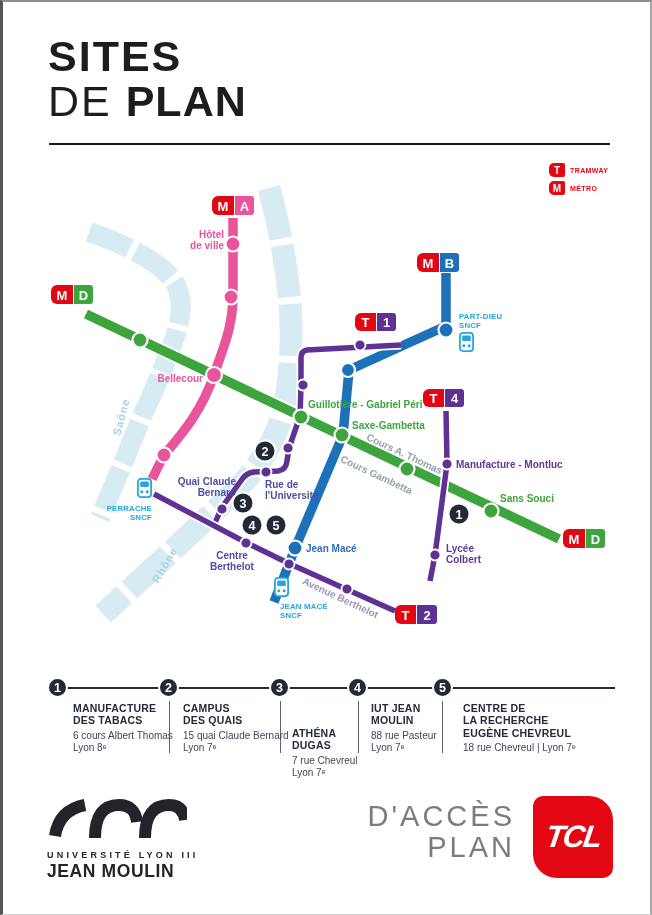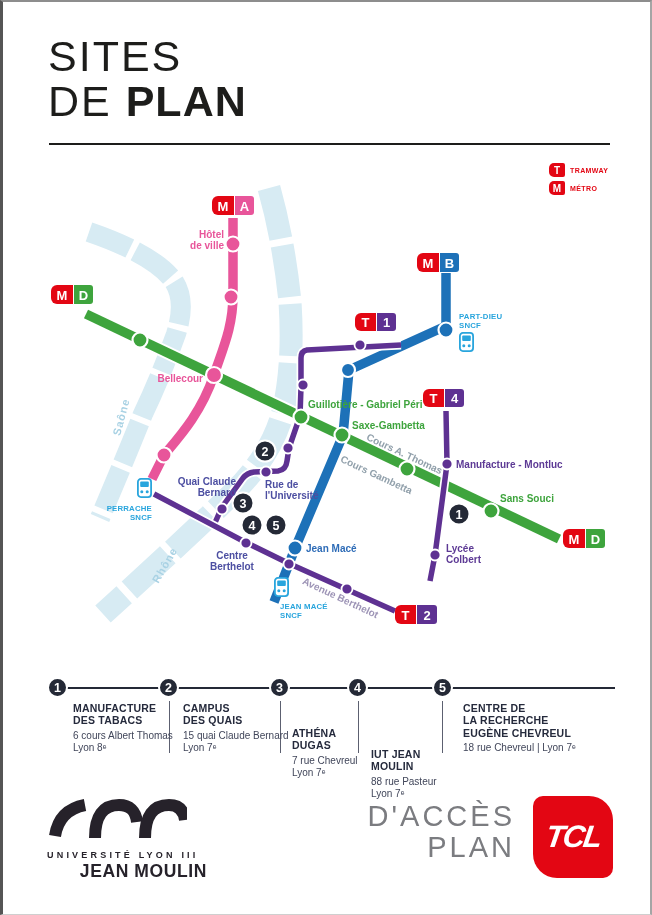--- a/index.html
+++ b/index.html
@@ -6,21 +6,21 @@
   html,body { background:#e9e9e9; }
   .page {
     position:relative; width:652px; height:915px; margin:0 auto;
     background:#ffffff; overflow:hidden;
     font-family:"Liberation Sans", sans-serif;
     border-left:3px solid #555; border-top:2px solid #8d8d8d;
     border-right:2px solid #a5a5a5; border-bottom:1px solid #cfcfcf;
   }
   
   .hdr { position:absolute; left:45px; top:32px; color:#1d1d1b; }
-  .hdr .l1 { font-size:43px; font-weight:400; letter-spacing:2px; line-height:1.04; }
+  .hdr .l1 { font-size:43px; font-weight:700; letter-spacing:2px; line-height:1.04; }
   .hdr .l2 { font-size:43px; font-weight:300; letter-spacing:2px; line-height:1.04; }
   .hdr .l2 b { font-weight:800; letter-spacing:1px; }
   .hdr-rule { position:absolute; left:46px; top:141px; width:561px; height:2px; background:#1d1d1b; }
   
   .legend { position:absolute; left:546px; top:161px; }
   .legend .row { display:flex; align-items:center; margin-bottom:4px; }
   .lg-badge { width:16px; height:14px; background:#e30613; color:#fff;
     border-radius:5px 2px 2px 5px; font-size:10px; font-weight:700;
     display:flex; align-items:center; justify-content:center; }
   .lg-label { color:#e30613; font-size:7px; font-weight:700; letter-spacing:.4px; margin-left:5px; }
@@ -38,21 +38,21 @@
   .site-circle { position:absolute; width:21px; height:21px; border-radius:50%;
     background:#242936; color:#fff; font-size:12.5px; font-weight:700;
     display:flex; align-items:center; justify-content:center; border:2px solid #fff; }
   .site-divider { position:absolute; top:699px; width:1px; height:52px; background:#5c6070; }
   .site-block { position:absolute; top:700px; }
   .site-title { font-size:10.5px; font-weight:700; color:#252a3c; line-height:1.18; letter-spacing:.2px; }
   .site-addr { font-size:10px; font-weight:400; color:#41465a; line-height:1.25; margin-top:3px; }
   
   .uni { position:absolute; left:44px; top:790px; width:160px; color:#26222a; }
   .uni-l1 { font-size:9px; font-weight:700; letter-spacing:3.2px; margin-top:4px; white-space:nowrap; }
-  .uni-l2 { font-size:17.5px; font-weight:800; letter-spacing:.6px; margin-top:1px;text-align:right; }
+  .uni-l2 { font-size:17.5px; font-weight:800; letter-spacing:.6px; margin-top:1px; }
   .plan { position:absolute; left:330px; top:799px; width:182px; text-align:right;
     color:#7b7c80; font-size:29px; font-weight:300; letter-spacing:3px; line-height:1.06; }
   .tcl { position:absolute; left:530px; top:794px; width:80px; height:82px;
     background:#e30613; border-radius:10px 24px 10px 24px;
     display:flex; align-items:center; justify-content:center; }
   .tcl span { color:#fff; font-size:31px; font-weight:900; font-style:italic;
     transform:skewX(-8deg); letter-spacing:-2px; }
 </style>
 </head>
 <body>
@@ -275,21 +275,21 @@
       <div class="site-addr">6 cours Albert Thomas<br>Lyon 8ᵉ</div>
     </div>
     <div class="site-block" style="left:180px; width:110px;">
       <div class="site-title">CAMPUS<br>DES QUAIS</div>
       <div class="site-addr">15 quai Claude Bernard<br>Lyon 7ᵉ</div>
     </div>
     <div class="site-block" style="left:289px; width:70px;margin-top:25px;">
       <div class="site-title">ATHÉNA<br>DUGAS</div>
       <div class="site-addr">7 rue Chevreul<br>Lyon 7ᵉ</div>
     </div>
-    <div class="site-block" style="left:368px; width:75px;margin-top:46px;">
+    <div class="site-block" style="left:368px; width:75px;">
       <div class="site-title">IUT JEAN<br>MOULIN</div>
       <div class="site-addr">88 rue Pasteur<br>Lyon 7ᵉ</div>
     </div>
     <div class="site-block" style="left:460px; width:160px;">
       <div class="site-title">CENTRE DE<br>LA RECHERCHE<br>EUGÈNE CHEVREUL</div>
       <div class="site-addr">18 rue Chevreul | Lyon 7ᵉ</div>
     </div>
   </div>
 
   <div class="uni">

